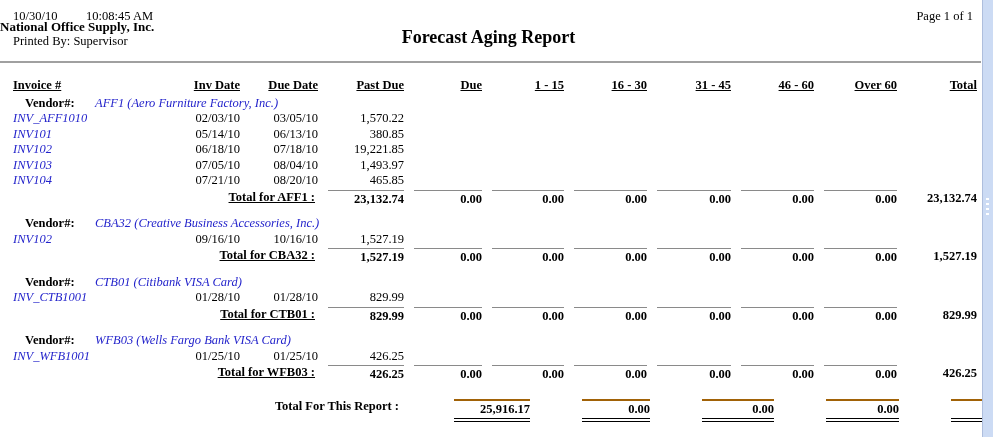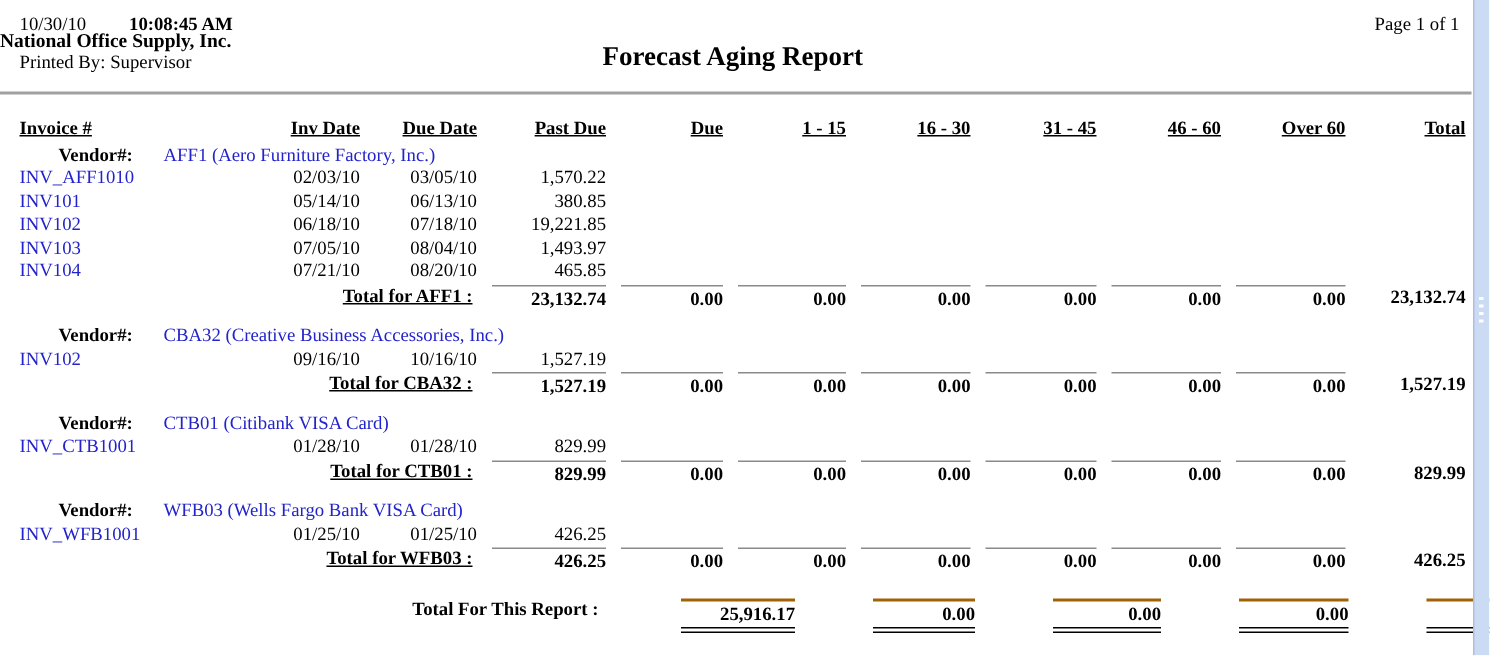--- a/index.html
+++ b/index.html
@@ -3,43 +3,43 @@
 <meta charset="utf-8">
 <style>
   html,body { margin:0; padding:0; background:#ffffff; }
   .page {
     position:relative; width:993px; height:437px; background:#ffffff;
     font-family:"Liberation Serif", serif; font-size:12.5px; color:#000;
     overflow:hidden;
   }
   
   .hdr-date   { position:absolute; left:13px;  top:9px;  }
-  .hdr-time   { position:absolute; left:86px;  top:9px;font-weight:bold;  }
+  .hdr-time   { position:absolute; left:86px;  top:9px;  }
   .hdr-printed{ position:absolute; left:13px;  top:34px; }
   .hdr-company{ position:absolute; left:0; width:977px; top:19px;  text-align:left; font-weight:bold; font-size:13px; }
   .hdr-title  { position:absolute; left:0; width:977px; top:27px; text-align:center; font-weight:bold; font-size:18px; }
   .hdr-page   { position:absolute; right:20px; top:9px; }
   .hdr-rule   { position:absolute; left:0; right:12px; top:61px; border-top:2px solid #a0a0a0; }
 
   
   .body { position:absolute; left:0; top:78px; width:977px; }
   .grid {
     display:grid;
     grid-template-columns:170px 70px 78px 86px 78px 82px 83px 84px 83px 83px 80px;
     line-height:15.5px;
   }
   .cell  { text-align:right; white-space:nowrap; overflow:visible; }
   .cleft { text-align:left; padding-left:13px; }
   .colhdr{ font-weight:bold; }
   .colhdr span { text-decoration:underline; }
   .hdr-row { margin-bottom:2px; }
 
-  .vendor-row { display:flex; padding-left:25px; line-height:15.5px;margin-left:14px; }
+  .vendor-row { display:flex; padding-left:25px; line-height:15.5px; }
   .vendor-row .vlabel { font-weight:bold; width:70px; }
-  .link { color:#2323cb; }
+  .link { color:#2323cb;font-style:italic; }
 
   .section { margin-bottom:9px; }
 
   .sec-total { margin-top:1px; }
   .sec-total .tlabel { grid-column:1 / 4; text-align:right; font-weight:bold; padding-right:3px;text-decoration:underline; }
   .sec-total .amt    { font-weight:bold; border-top:1px solid #8a8a8a; margin-left:10px; padding-top:1px; }
   .sec-total .amt.nol{ border-top:none; }
 
   .report-total { margin-top:16px;gap:42px; }
   .report-total .tlabel { grid-column:1 / 4; text-align:right; font-weight:bold; padding-right:3px; }

